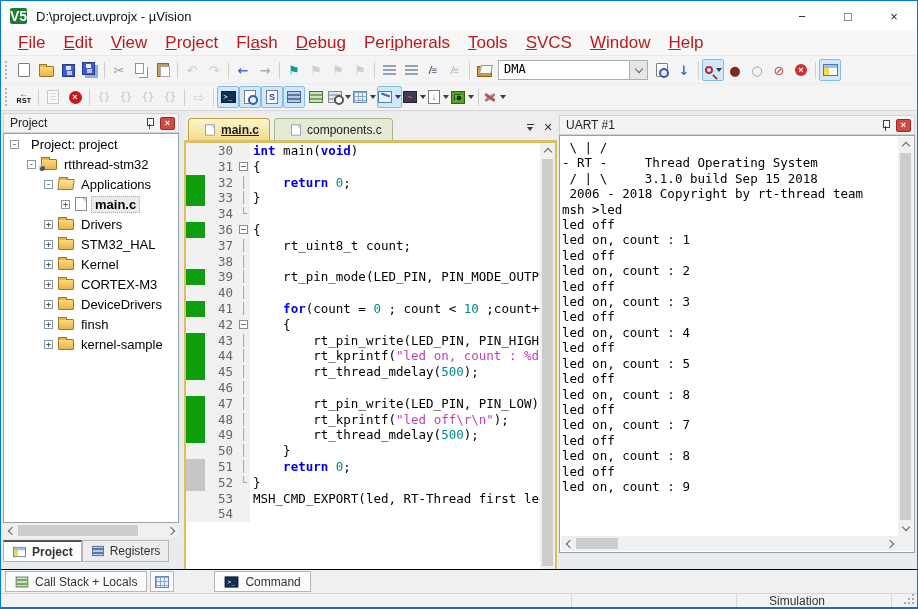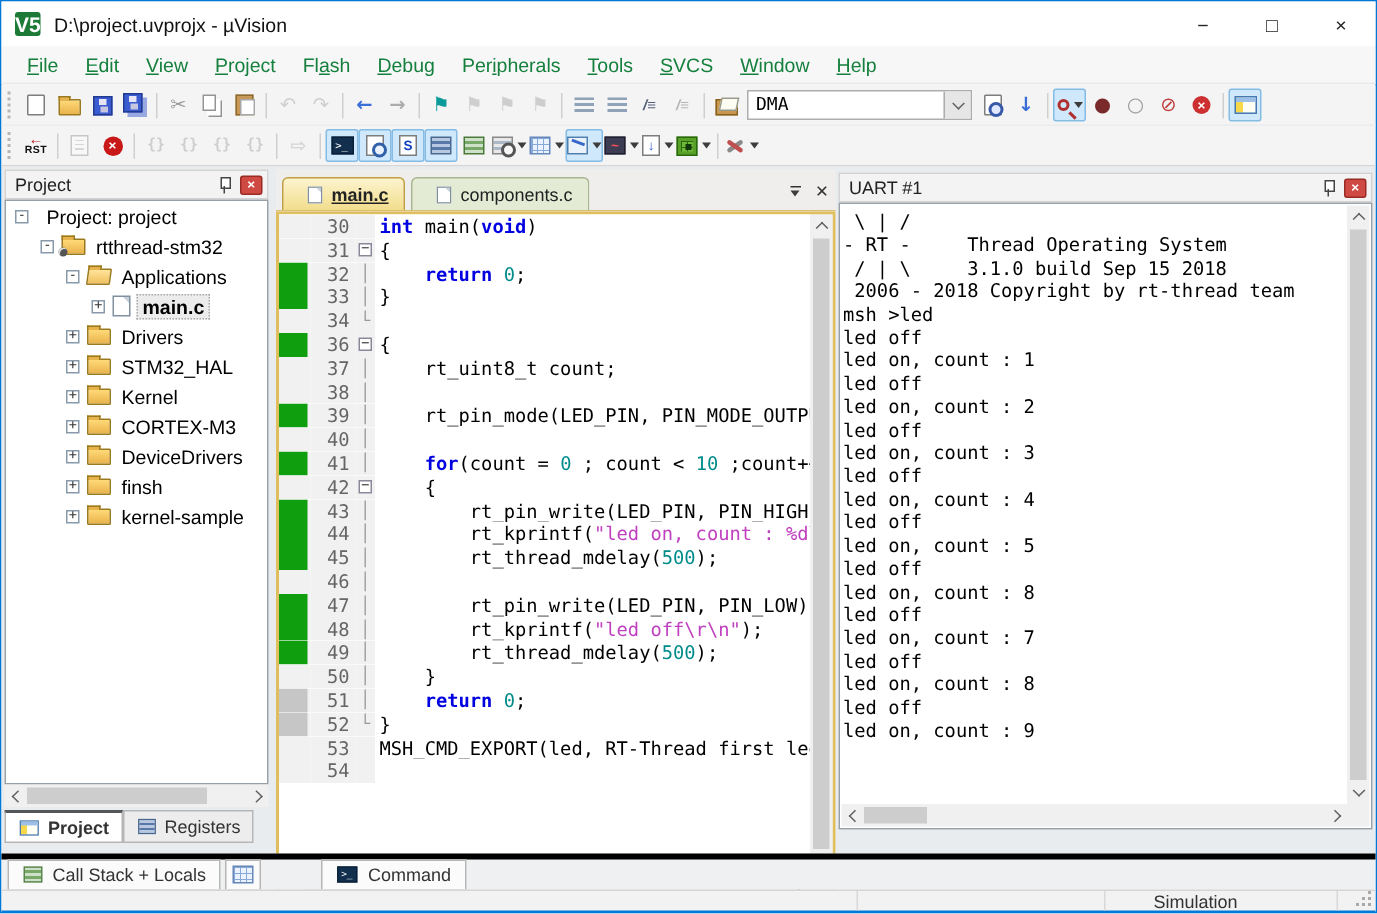--- a/index.html
+++ b/index.html
@@ -7,21 +7,21 @@
   #window { position:relative; width:918px; height:609px; background:#f5f5f5; border:1px solid #0078d7; }
 
   
   #titlebar { position:absolute; left:0; top:0; width:916px; height:30px; background:#fff; display:flex; align-items:center; }
   #logo { width:17px; height:16px; margin-left:9px; background:#1d7a36; border-radius:2px; color:#fff; font-size:14px; font-weight:bold; display:flex; align-items:center; justify-content:center; }
   #title-text { margin-left:9px; font-size:13px; color:#111; }
   #winbtns { margin-left:auto; display:flex; height:30px; }
   .wbtn { width:46px; height:30px; display:flex; align-items:center; justify-content:center; font-size:13px; color:#222; }
   
   #menubar { position:absolute; left:0; top:30px; width:916px; height:25px; background:#f7f7f7; display:flex; align-items:center; padding-left:8px; border-bottom:1px solid #e9e9e9; }
-  .mi { font-size:13px; color:#15803d; padding:3px 9px; }
+  .mi { font-size:17px; color:#b91c1c; padding:3px 9px; }
   .mi u { text-decoration:underline; }
 
   
   .toolbar { position:absolute; left:0; width:916px; background:#f4f4f4; display:flex; align-items:center; padding-left:2px; }
   #toolbar1 { top:56px; height:27px; border-bottom:1px solid #ececec; }
   #toolbar2 { top:83px; height:27px; border-bottom:1px solid #d6d6d6; }
   .grip { width:5px; height:18px; border-left:2px dotted #b5b5b5; margin:0 3px 0 2px; }
   .tbi { min-width:22px; height:22px; display:flex; align-items:center; justify-content:center; border:1px solid transparent; border-radius:2px; position:relative; }
   .tbi.hl { background:#cfe8fc; border-color:#84bce6; }
   .tbi.dis { opacity:.42; filter:grayscale(.9); }
@@ -153,21 +153,21 @@
 
   
   #u-header { position:absolute; left:558px; top:4px; width:356px; height:20px; background:#f3f3f3; border:1px solid #d2d2d2; display:flex; align-items:center; padding:0 3px 0 6px; }
   #u-content { position:absolute; left:558px; top:24px; width:356px; height:418px; background:#fff; border:1px solid #98a0a8; overflow:hidden; }
   #u-lines { position:absolute; left:2px; top:4px; right:17px; bottom:16px; overflow:hidden; }
   .uline { white-space:pre; font:12.5px/15.4px "DejaVu Sans Mono",monospace; color:#000; }
   #u-vscroll { position:absolute; right:1px; top:1px; bottom:16px; width:15px; background:#f0f0f0; display:flex; flex-direction:column; align-items:center; }
   #u-hscroll { position:absolute; left:1px; bottom:1px; right:16px; height:15px; background:#f0f0f0; display:flex; align-items:center; }
 
   
-  #dockstrip { position:absolute; left:0; top:568px; width:916px; height:24px; background:#eef0f1; border-top:4px solid #000000; display:flex; align-items:center; }
+  #dockstrip { position:absolute; left:0; top:568px; width:916px; height:24px; background:#eef0f1; border-top:1px solid #000000; display:flex; align-items:center; }
   .dtab { display:flex; align-items:center; height:21px; margin-left:4px; padding:0 9px; background:#fbfbfb; border:1px solid #b6b6b6; font-size:12px; color:#333; }
   .dtab .ic { margin-right:6px; transform:scale(.9); }
   .dbtn { width:24px; height:21px; margin-left:3px; background:#fbfbfb; border:1px solid #b6b6b6; display:flex; align-items:center; justify-content:center; }
   #dock-gap { width:36px; }
 
   
   #statusbar { position:absolute; left:0; top:592px; width:916px; height:15px; background:#f2f2f2; border-top:1px solid #d5d5d5; display:flex; align-items:center; font-size:12px; color:#333; border-bottom:1px solid #0078d7; }
   .st-sec { height:100%; border-right:1px solid #d8d8d8; }
   #st-left { width:571px; }
   #st-mid { width:165px; }

